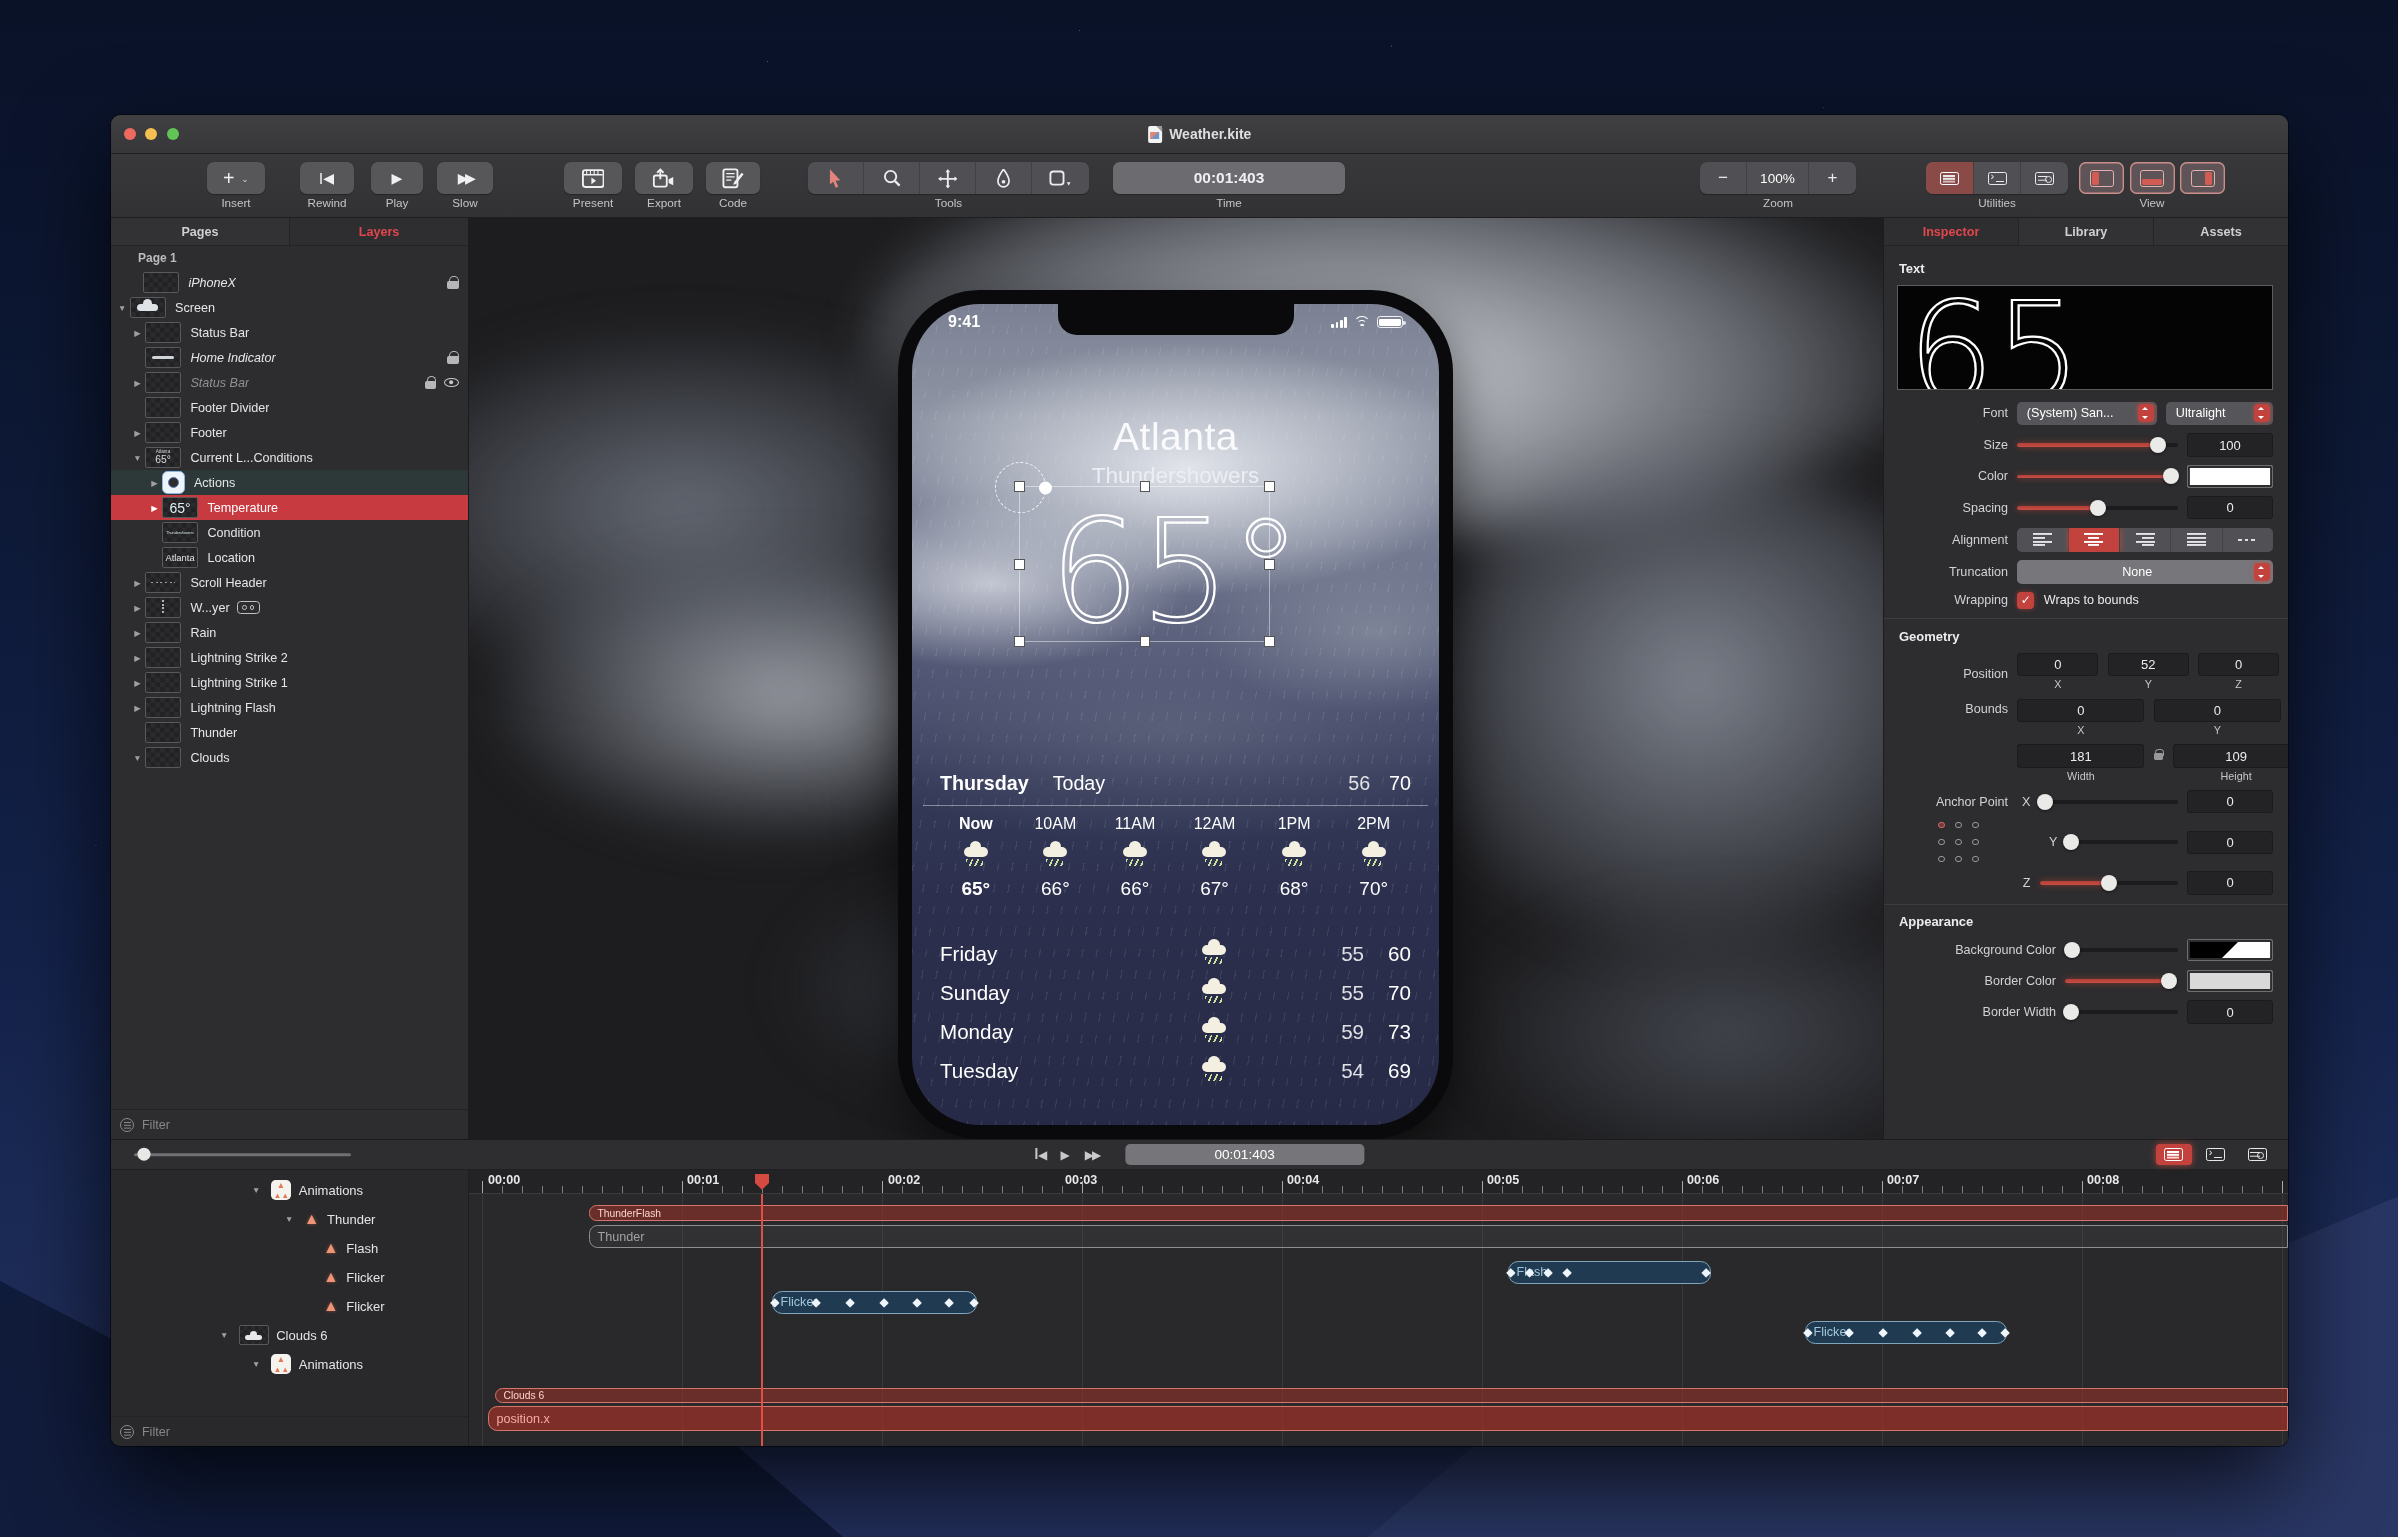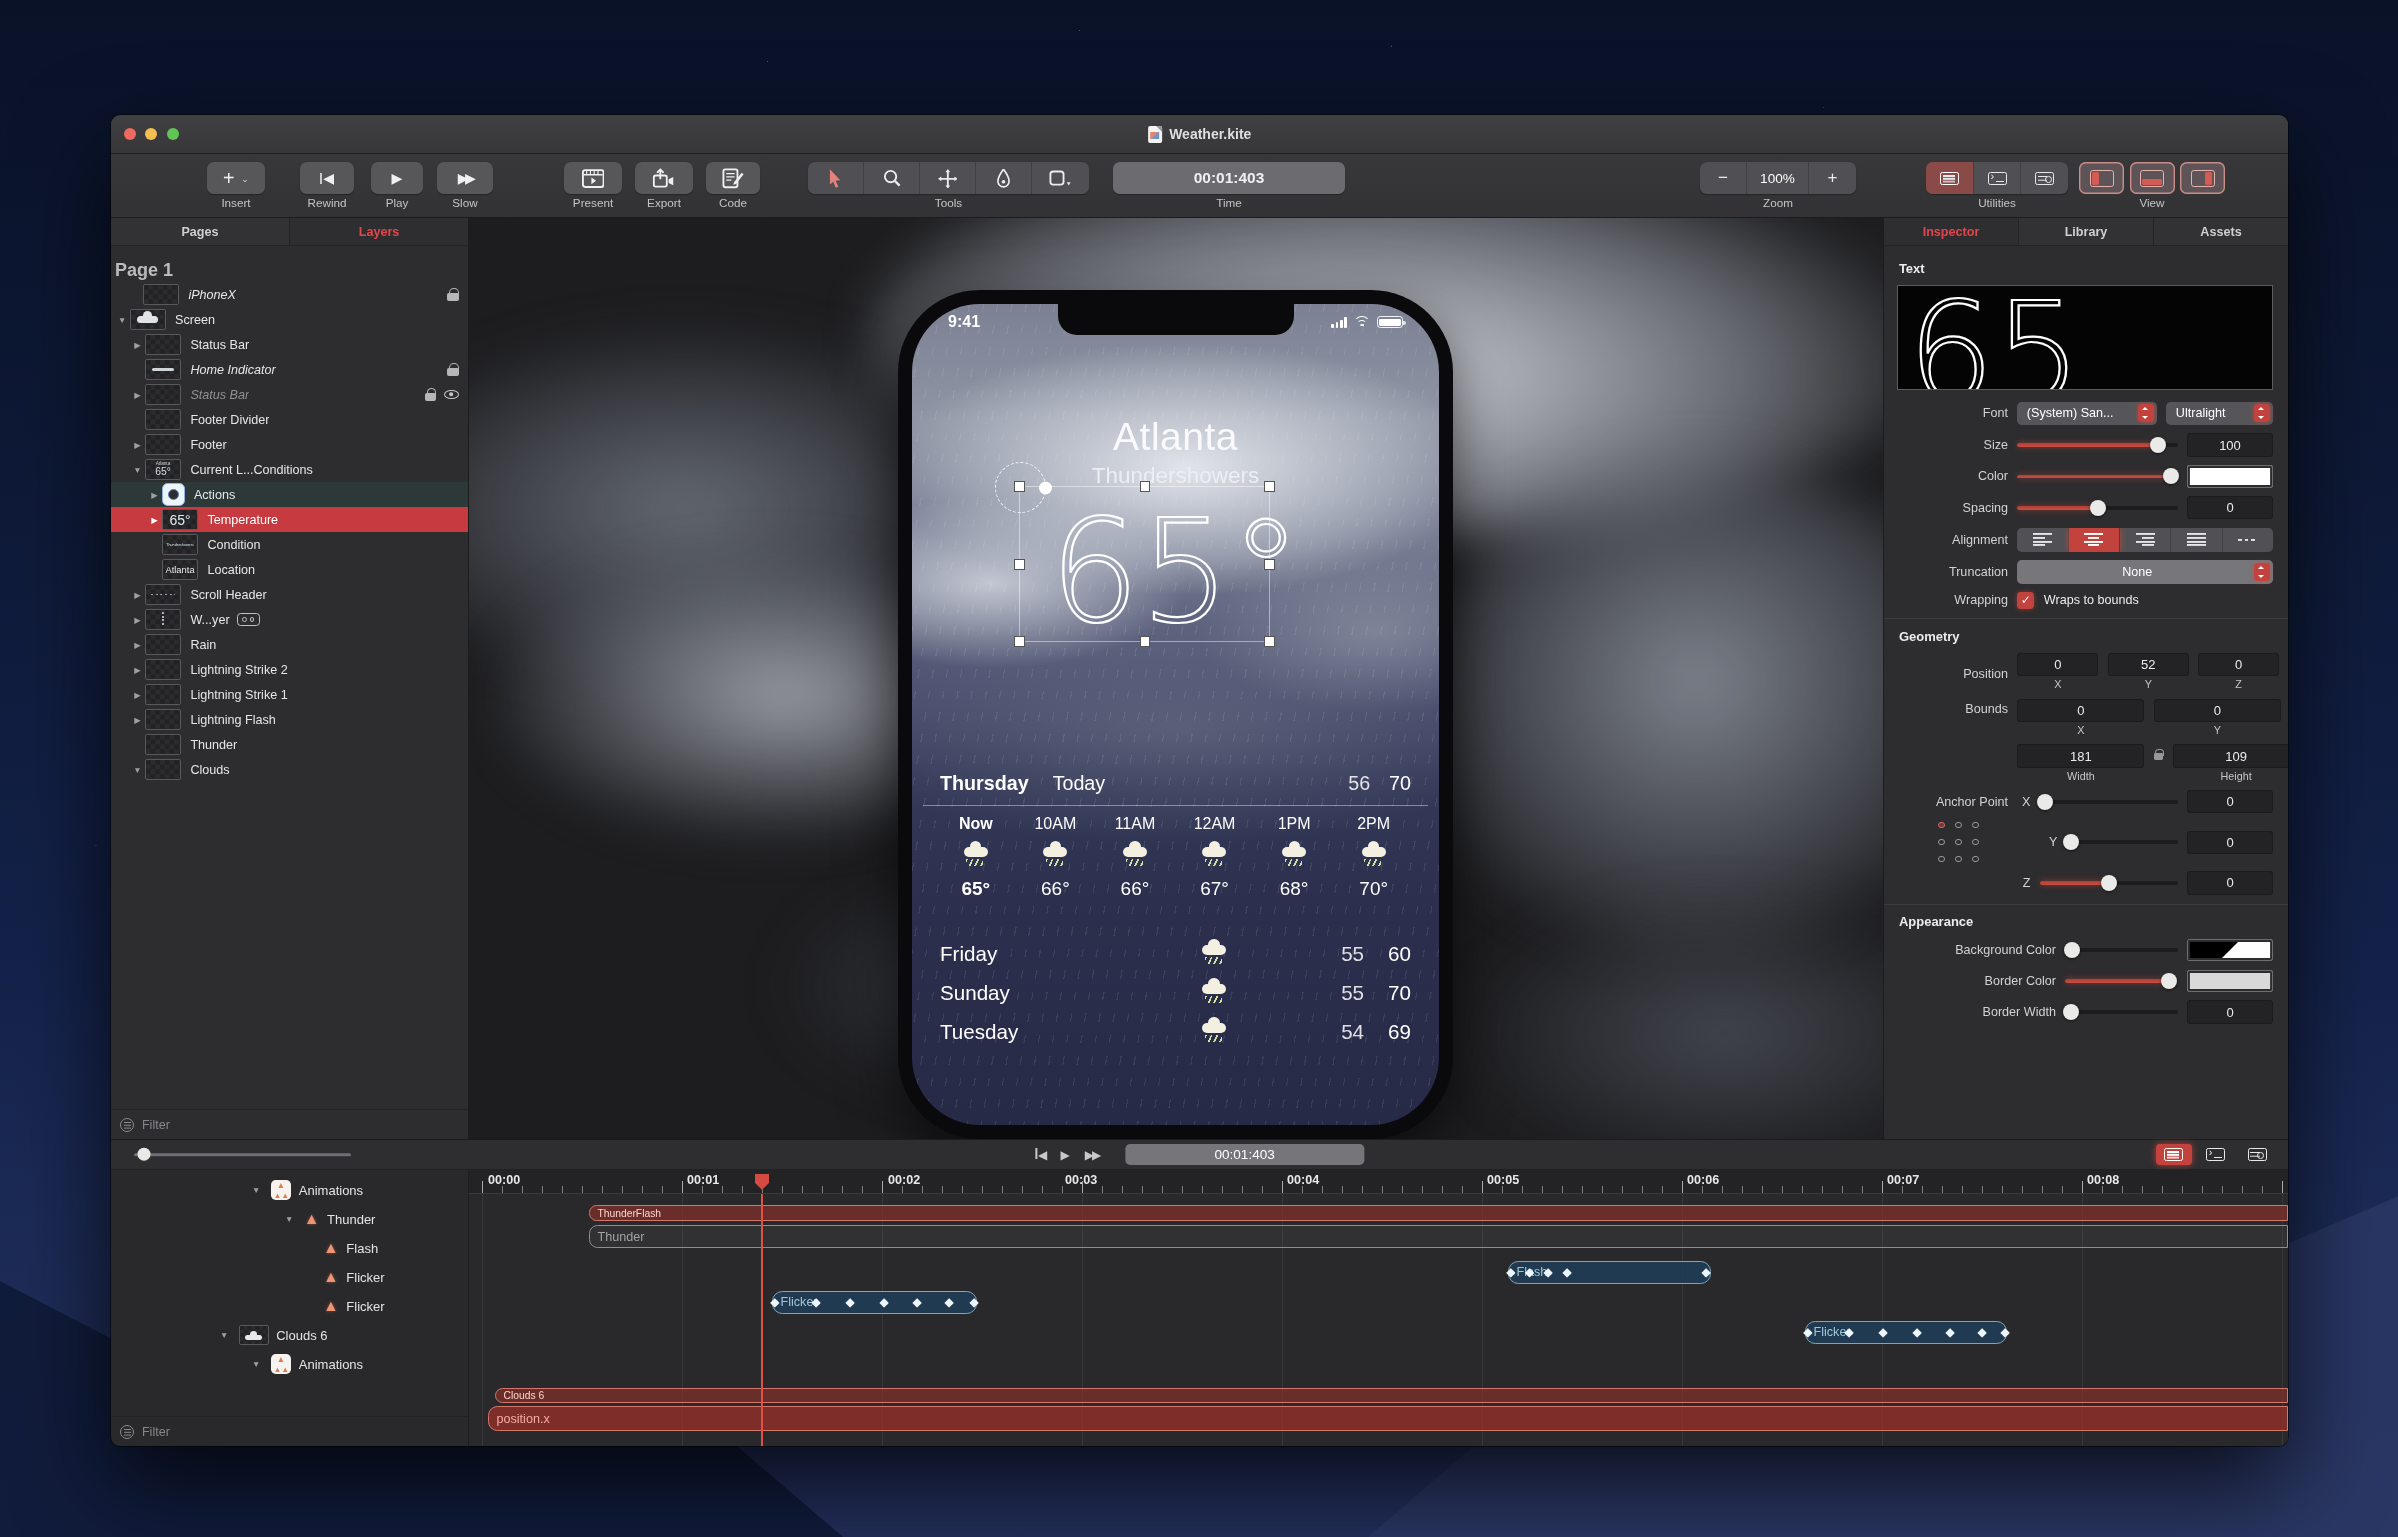--- a/index.html
+++ b/index.html
@@ -57,21 +57,21 @@
   
   .main { display:flex; height:921px; }
 
   
   .lpanel { width:358px; background:#2d2d2f; border-right:0.9px solid #1c1c1e; display:flex; flex-direction:column; position:relative; }
   .ptabs { height:28px; display:flex; border-bottom:0.9px solid #242426; background:#323234; flex:none; }
   .ptab { flex:1; display:flex; align-items:center; justify-content:center; font-size:12.6px; font-weight:bold;
     color:#cfcfd1; border-right:0.9px solid #242426; }
   .ptab:last-child { border-right:none; }
   .ptab.active { color:#e0474d; background:#2e2e30; }
-  .pagehdr { height:24px; line-height:24px; padding-left:4px; color:#bcbcbe; font-size:18px; font-weight:bold; flex:none;margin-top:12px; }
+  .pagehdr { height:24px; line-height:24px; padding-left:27px; color:#bcbcbe; font-size:12px; font-weight:bold; flex:none; }
   .ltree { flex:1; overflow:hidden; }
   .lrow { height:25px; display:flex; align-items:center; padding-left:var(--ind,17px); padding-right:9.4px; position:relative; }
   .lrow .tri { width:15px; flex:none; color:#a0a0a2; font-size:8.4px; text-align:center; }
   .lrow .tri.r::before { content:"▶"; }
   .lrow .tri.d::before { content:"▼"; }
   .lrow .thumb { width:36px; height:20.6px; flex:none; margin-right:9.4px; border:0.9px solid #59595c; border-radius:1.9px;
     background:repeating-conic-gradient(#2b2b2d 0% 25%, #222224 0% 50%) 0 0/9.4px 9.4px; position:relative;
     display:flex; align-items:center; justify-content:center; overflow:hidden; }
   .lrow .lbl { font-size:12.6px; color:#e6e6e8; white-space:nowrap; overflow:hidden; text-overflow:ellipsis; }
   .lrow .lbl.it { font-style:italic; }
@@ -734,20 +734,31 @@
                   <span class="ic wicon">
                       <span class="wc"></span>
                       <span class="wr"></span>
                     </span>
                   <span class="hilo">
                       <span class="lo">55</span>
                       <span>70</span>
                     </span>
                 </div>
                 <div class="drow">
+                  <span class="dd2">Monday</span>
+                  <span class="ic wicon">
+                      <span class="wc"></span>
+                      <span class="wr"></span>
+                    </span>
+                  <span class="hilo">
+                      <span class="lo">59</span>
+                      <span>73</span>
+                    </span>
+                </div>
+                <div class="drow">
                   <span class="dd2">Tuesday</span>
                   <span class="ic wicon">
                       <span class="wc"></span>
                       <span class="wr"></span>
                     </span>
                   <span class="hilo">
                       <span class="lo">54</span>
                       <span>69</span>
                     </span>
                 </div>

